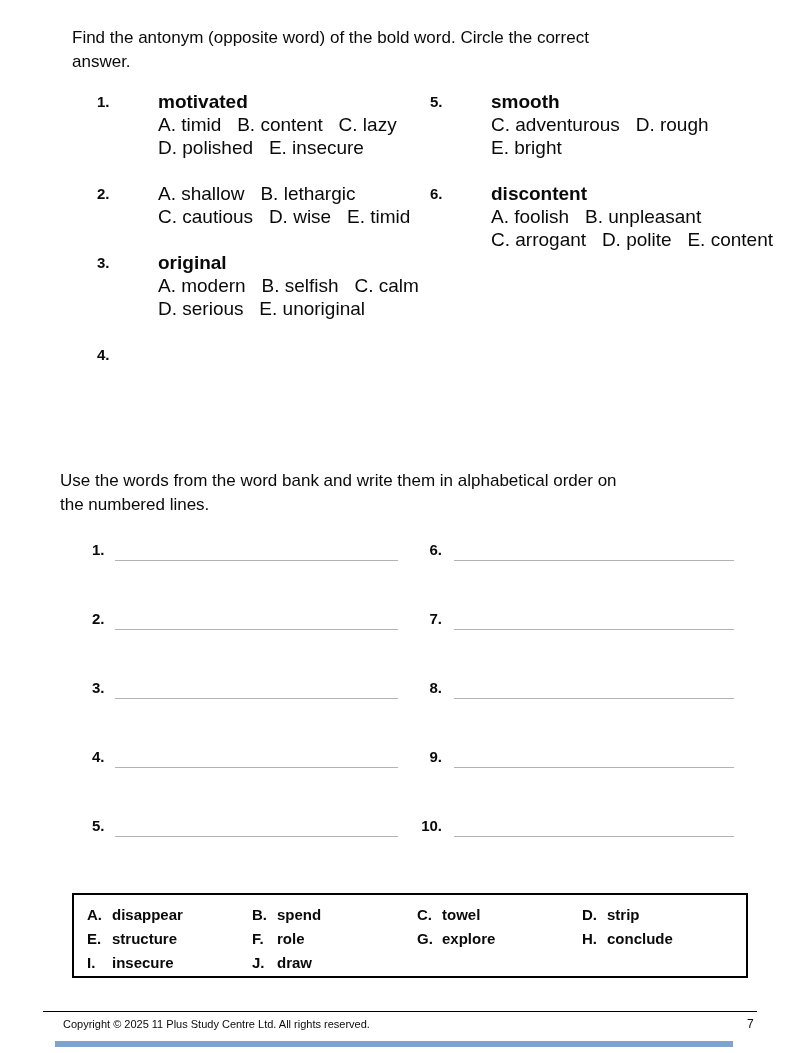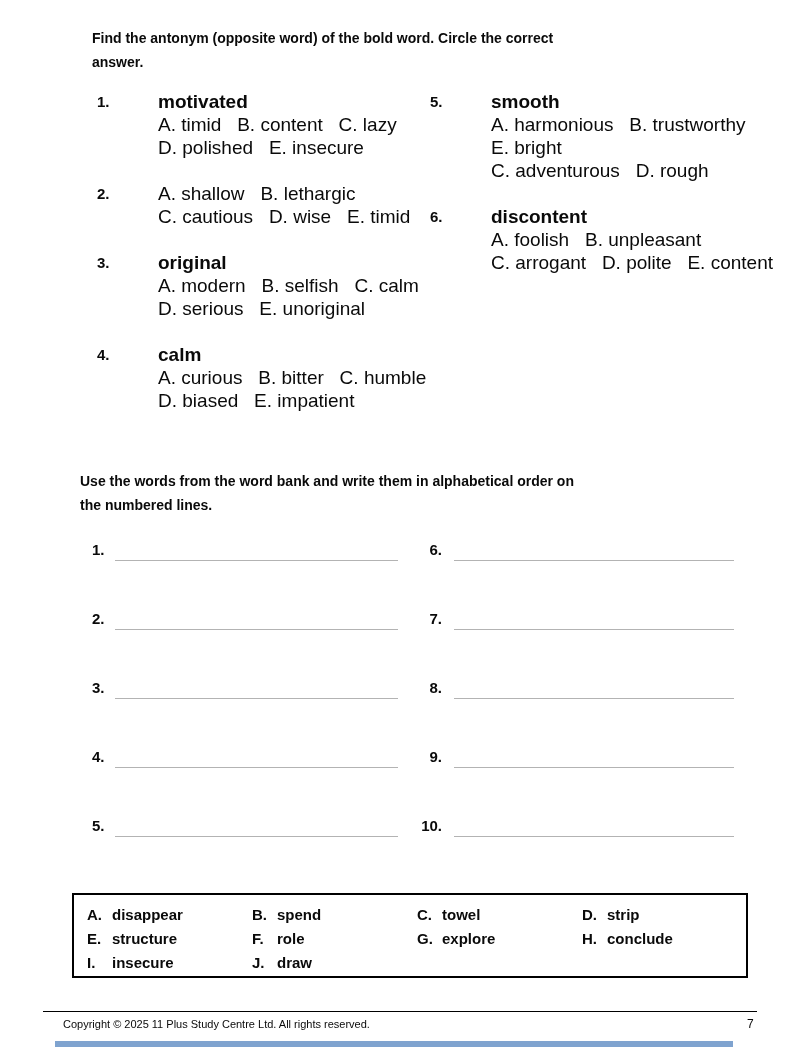--- a/index.html
+++ b/index.html
@@ -5,21 +5,21 @@
   html, body { margin: 0; padding: 0; background: #ffffff; }
   .page {
     position: relative;
     width: 786px;
     height: 1053px;
     background: #ffffff;
     font-family: "Liberation Sans", sans-serif;
     color: #0a0a0a;
     overflow: hidden;
   }
-  .instr { position: absolute; font-weight: bold; font-size: 14px; line-height: 24px; margin-left: 20px; }
+  .instr { position: absolute; font-weight: normal; font-size: 17px; line-height: 24px; }
   #instr1 { left: 72px; top: 26px; width: 640px; }
   #instr2 { left: 60px; top: 469px; width: 640px; }
 
   .qcol { position: absolute; width: 345px; }
   #qcol-left  { left: 97px;  top: 90px; }
   #qcol-right { left: 430px; top: 90px; }
   .question { display: flex; margin-bottom: 23px; }
   .q-num  { width: 61px; flex: none; font-weight: bold; font-size: 15px; line-height: 23px; }
   .q-word { font-weight: bold; font-size: 19px; line-height: 23px; }
   .q-opt  { font-size: 19px; line-height: 23px; white-space: pre-wrap; }
@@ -80,35 +80,29 @@
       <div class="question">
         <div class="q-num">3.</div>
         <div class="q-body">
           <div class="q-word">original</div>
           <div class="q-opt">A. modern   B. selfish   C. calm</div>
           <div class="q-opt">D. serious   E. unoriginal</div>
         </div>
       </div>
       <div class="question">
         <div class="q-num">4.</div>
-        <div class="q-body">
-          <div class="q-word">calm</div>
-          <div class="q-opt">A. curious   B. bitter   C. humble</div>
-          <div class="q-opt">D. biased   E. impatient</div>
-        </div>
       </div>
     </div>
   <div class="qcol" id="qcol-right">
       <div class="question">
         <div class="q-num">5.</div>
         <div class="q-body">
           <div class="q-word">smooth</div>
-          <div class="q-opt">A. harmonious   B. trustworthy</div>
+          <div class="q-opt">C. adventurous   D. rough</div>
           <div class="q-opt">E. bright</div>
-          <div class="q-opt">C. adventurous   D. rough</div>
         </div>
       </div>
       <div class="question">
         <div class="q-num">6.</div>
         <div class="q-body">
           <div class="q-word">discontent</div>
           <div class="q-opt">A. foolish   B. unpleasant</div>
           <div class="q-opt">C. arrogant   D. polite   E. content</div>
         </div>
       </div>

